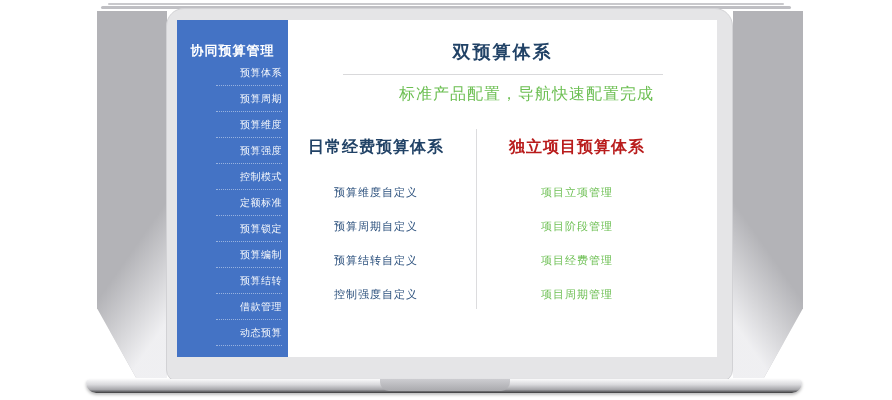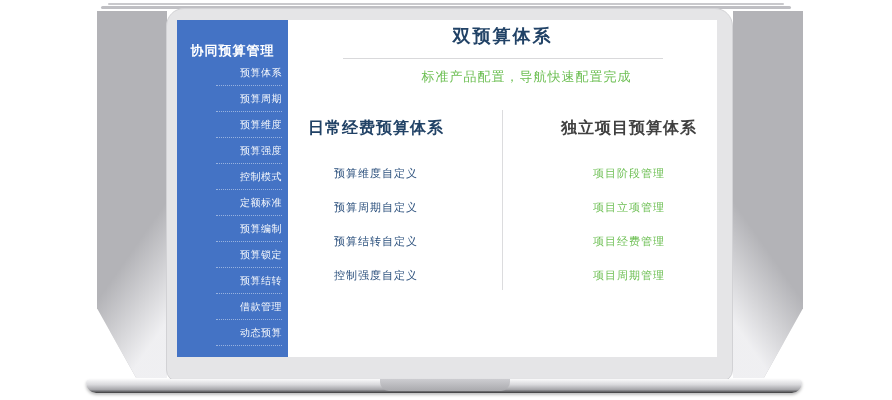--- a/index.html
+++ b/index.html
@@ -38,31 +38,31 @@
   
   .sidebar { width:111px; background:#4473c5; color:#fff; flex:0 0 111px; padding-top:22px; }
   .sb-title { font-size:13px; font-weight:bold; text-align:center; letter-spacing:1px; }
   .sb-menu { list-style:none; }
   .sb-menu li { width:66px; margin:0 6px 0 auto; text-align:right;
                 font-size:10px; letter-spacing:0.5px; color:rgba(255,255,255,0.95);
                 padding:6px 0 5px; border-bottom:1px dotted rgba(255,255,255,0.45);
                 cursor:pointer; }
 
   
-  .content { flex:1; text-align:center; padding-top:4px; position:relative; }
+  .content { flex:1; text-align:center; padding-top:20px; position:relative; }
   .main-title { font-size:18px; font-weight:bold; color:#214266; letter-spacing:2px; }
   .hdivider { width:320px; margin:10px auto 0; border-top:1px solid #d9d9db; }
-  .subtitle { margin-top:9px; font-size:13px; color:#6cbf52; letter-spacing:1px;margin-left:48px; }
+  .subtitle { margin-top:9px; font-size:16px; color:#6cbf52; letter-spacing:1px;margin-left:48px; }
 
-  .dual { display:flex; justify-content:space-between; margin-top:32px; }
+  .dual { display:flex; justify-content:flex-start; margin-top:32px; }
   .col { width:176px; }
   .vdivider { width:1px; background:#dcdcde; height:180px; margin:-8px 12px 0; }
   .col h2 { font-size:16px; font-weight:bold; letter-spacing:1px; }
   .col-left h2 { color:#214266; }
-  .col-right h2 { color:#404040; }
+  .col-right h2 { color:#b91c1c; }
   .col ul { list-style:none; margin-top:17px; }
   .col li { font-size:11px; padding:9.5px 0; letter-spacing:1px; }
   .col-left li { color:#2a4f7c; }
   .col-right li { color:#6cbf52; }
 </style>
 </head>
 <body>
 
 <div class="stage">
 
@@ -76,22 +76,22 @@
 
     <aside class="sidebar">
       <div class="sb-title">协同预算管理</div>
       <ul class="sb-menu">
         <li>预算体系</li>
         <li>预算周期</li>
         <li>预算维度</li>
         <li>预算强度</li>
         <li>控制模式</li>
         <li>定额标准</li>
+        <li>预算锁定</li>
         <li>预算编制</li>
-        <li>预算锁定</li>
         <li>预算结转</li>
         <li>借款管理</li>
         <li>动态预算</li>
       </ul>
     </aside>
 
     <main class="content">
       <h1 class="main-title">双预算体系</h1>
       <div class="hdivider"></div>
       <div class="subtitle">标准产品配置，导航快速配置完成</div>
@@ -103,22 +103,22 @@
             <li>预算维度自定义</li>
             <li>预算周期自定义</li>
             <li>预算结转自定义</li>
             <li>控制强度自定义</li>
           </ul>
         </div>
         <div class="vdivider"></div>
         <div class="col col-right">
           <h2>独立项目预算体系</h2>
           <ul>
+            <li>项目立项管理</li>
             <li>项目阶段管理</li>
-            <li>项目立项管理</li>
             <li>项目经费管理</li>
             <li>项目周期管理</li>
           </ul>
         </div>
       </div>
     </main>
   </div>
 
   <div class="base"></div>
   <div class="notch"></div>

